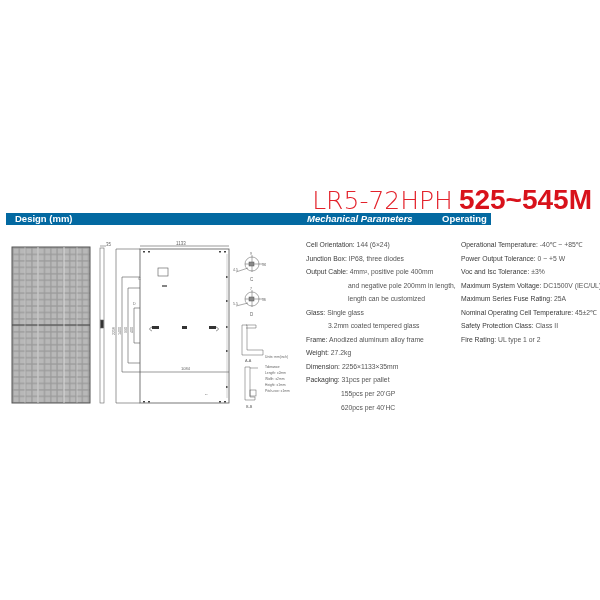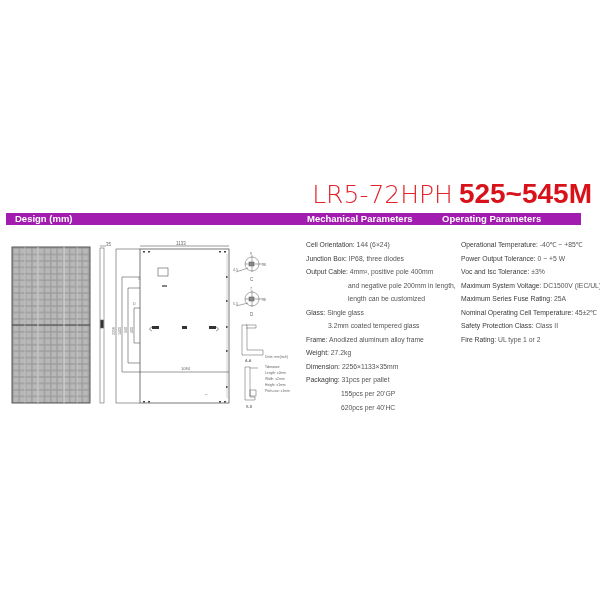--- a/index.html
+++ b/index.html
@@ -1,24 +1,24 @@
 <!DOCTYPE html>
 <html><head>
 <meta charset="utf-8">
 <style>
   html, body { margin:0; padding:0; }
   body { width:600px; height:600px; background:#ffffff; position:relative; overflow:hidden;
          font-family:"Liberation Sans", sans-serif; color:#4a4a4a; }
-  .title { position:absolute; top:180px; right:8px; white-space:nowrap; line-height:1; }
+  .title { position:absolute; top:186px; right:8px; white-space:nowrap; line-height:1; }
   .title .model { font-family:"DejaVu Sans", sans-serif; font-weight:300; font-size:25px; color:#e3222b; letter-spacing:0px; }
   .title .power { font-family:"Liberation Sans", sans-serif; font-weight:bold; font-size:28px; color:#d8121b; margin-left:6px; }
-  .bar { position:absolute; left:6px; top:213px; width:575px; height:12px; background:#a21caf; }
+  .bar { position:absolute; left:6px; top:213px; width:485px; height:12px; background:#0369a1; }
   .bar .hdr { position:absolute; top:0; font-size:9.5px; font-weight:bold; color:#fff; line-height:12px; }
   .design-hdr { left:9px; }
-  .mech-hdr { left:301px; }
+  .mech-hdr { left:301px;font-style:italic; }
   .oper-hdr { left:436px; }
   .col { position:absolute; top:238px; font-size:6.8px; line-height:13.55px; color:#555; }
   .col .row { white-space:nowrap; }
   .col .k { color:#3a3a3a; }
   .col .indent { padding-left:42px; }
   .mech { left:306px; width:150px; }
   .oper { left:461px; width:140px; }
   .drawing { position:absolute; left:0; top:230px; width:305px; height:190px; }
   .draw-text { font-family:"Liberation Sans", sans-serif; fill:#666; }
 </style>

